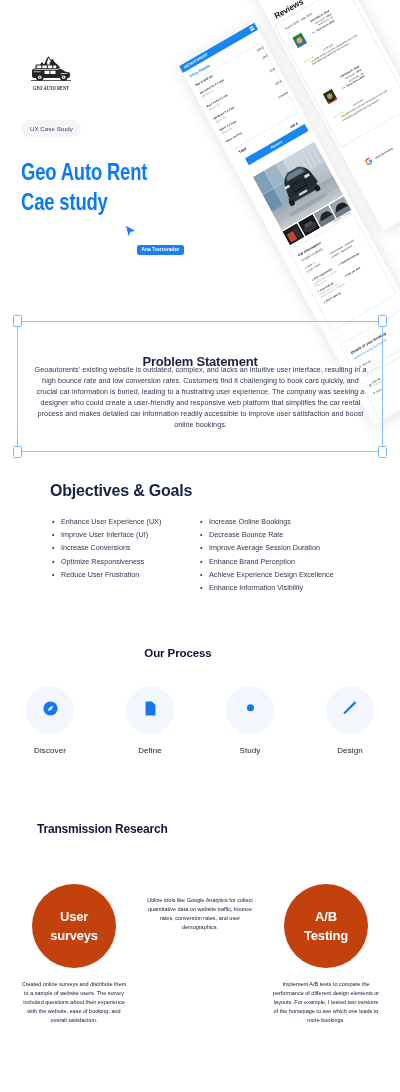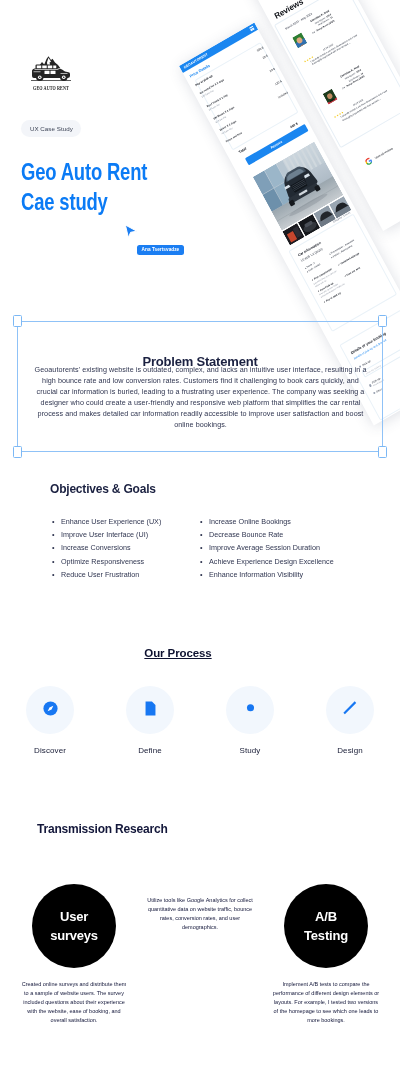--- a/index.html
+++ b/index.html
@@ -102,44 +102,44 @@
   .sel .h.tr { right:-5px; top:-7px; }
   .sel .h.bl { left:-5px; bottom:-7px; }
   .sel .h.br { right:-5px; bottom:-7px; }
 
   .ps-title { position:absolute; left:0; top:354px; width:400px; text-align:center;
               font-size:13px; font-weight:700; color:#1b2141; letter-spacing:-0.2px; }
   .ps-body { position:absolute; left:32px; top:364px; width:337px; text-align:center;
              font-size:7.2px; line-height:11px; color:#2f3550; letter-spacing:.05px; }
 
   
-  .obj-title { position:absolute; left:50px; top:482px; font-size:12px; font-weight:700;
+  .obj-title { position:absolute; left:50px; top:482px; font-size:16px; font-weight:700;
                color:#1b2141; letter-spacing:-0.2px; }
   .obj-col { position:absolute; font-size:7.2px; line-height:13.2px; color:#2f3550; }
   .obj-col.c1 { left:52px; top:515px; }
   .obj-col.c2 { left:200px; top:515px; }
   .obj-col li { list-style:none; position:relative; padding-left:9px; }
   .obj-col li:before { content:"\2022"; position:absolute; left:0; top:0; }
 
   
   .proc-title { position:absolute; left:0; top:647px; width:356px; text-align:center;
-                font-size:11.5px; font-weight:700; color:#0e1230; letter-spacing:-0.1px;text-decoration:underline; }
+                font-size:11.5px; font-weight:700; color:#0e1230; letter-spacing:-0.1px; }
   .proc-row { position:absolute; left:0; top:686px; width:400px; display:flex; }
   .proc-item { flex:1; display:flex; flex-direction:column; align-items:center; }
   .proc-circle { width:48px; height:48px; border-radius:50%; background:#f2f7fd;
                  display:flex; align-items:center; justify-content:center; }
   .proc-label { margin-top:12px; font-size:8px; color:#171b35; letter-spacing:.1px;}
 
   
   .qr-title { position:absolute; left:37px; top:822px; font-size:12px; font-weight:700;
               color:#13173a; letter-spacing:-0.2px; }
   .qr-row { position:absolute; left:0; top:884px; width:400px; display:flex;
             justify-content:center; gap:16px; }
   .qr-item { width:110px; display:flex; flex-direction:column; align-items:center; }
-  .qr-circle { width:84px; height:84px; border-radius:50%; background:#000000;
+  .qr-circle { width:84px; height:84px; border-radius:50%; background:#c2410c;
                display:flex; align-items:center; justify-content:center; text-align:center;
                color:#fff; font-size:13px; font-weight:700; line-height:19px; letter-spacing:-0.2px;}
   .qr-text { margin-top:12px; font-size:5.5px; line-height:9px; text-align:center; color:#13173a; }
 </style>
 </head>
 <body>
 
 <div class="page">
 
   <div class="mock">
@@ -443,20 +443,21 @@
       <li>Enhance User Experience (UX)</li>
       <li>Improve User Interface (UI)</li>
       <li>Increase Conversions</li>
       <li>Optimize Responsiveness</li>
       <li>Reduce User Frustration</li>
     </ul>
   <ul class="obj-col c2">
       <li>Increase Online Bookings</li>
       <li>Decrease Bounce Rate</li>
       <li>Improve Average Session Duration</li>
+      <li>Enhance Brand Perception</li>
       <li>Achieve Experience Design Excellence</li>
       <li>Enhance Information Visibility</li>
     </ul>
 
   <div class="proc-title">Our Process</div>
   <div class="proc-row">
       <div class="proc-item">
         <div class="proc-circle">
           <span><svg viewBox="0 0 24 24" width="17" height="17">
               <circle cx="12" cy="12" r="10" fill="#1777f2"></circle>

